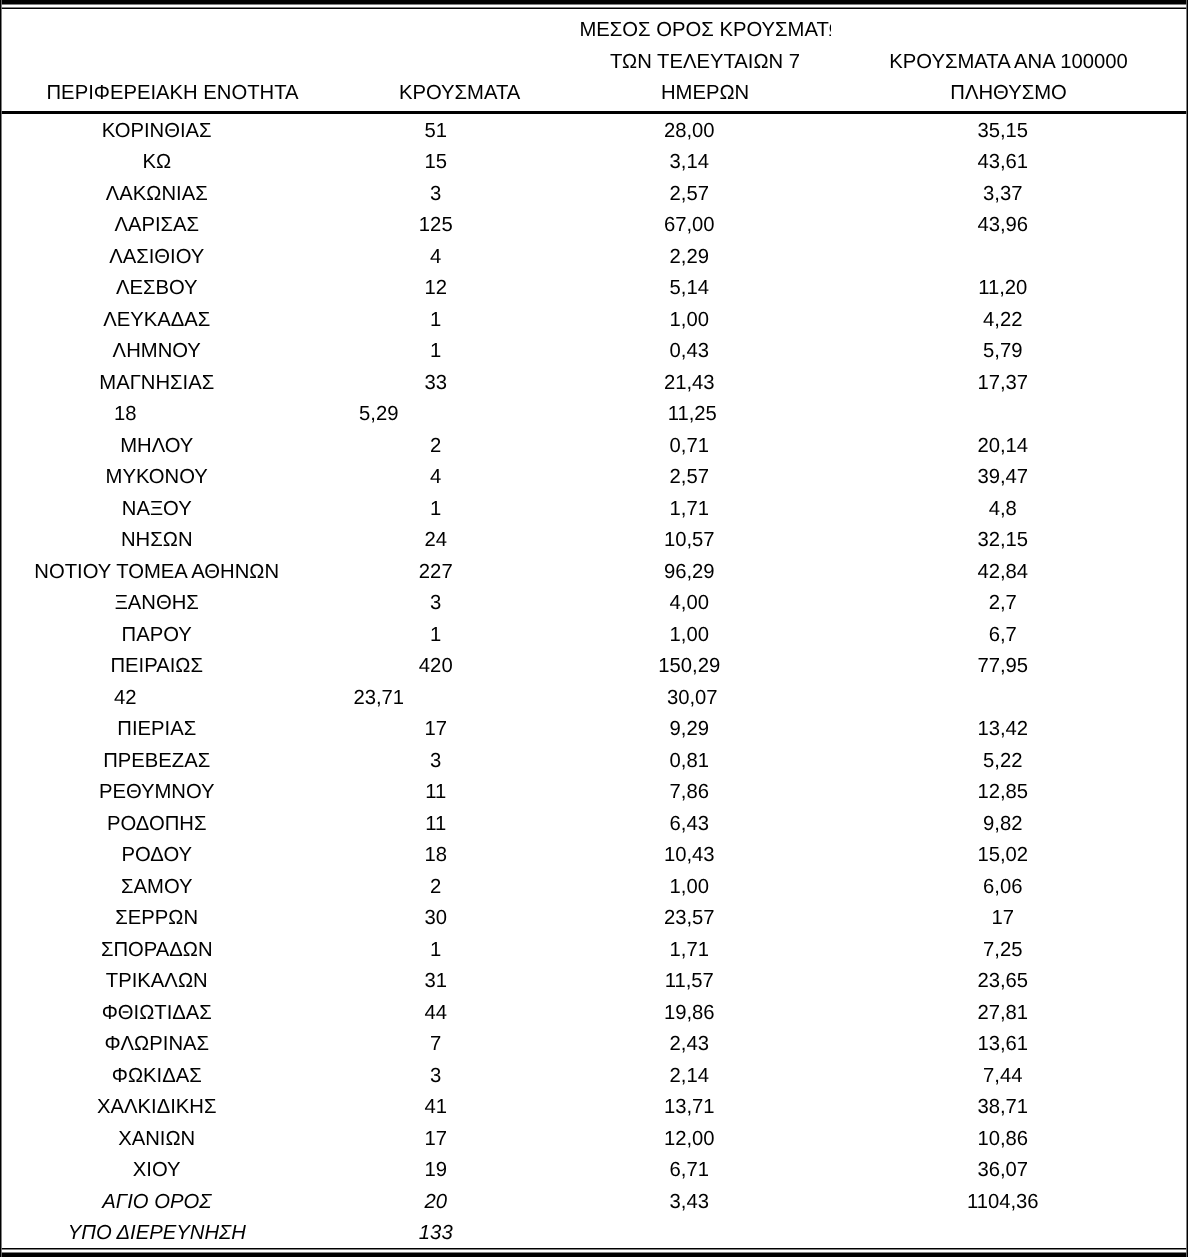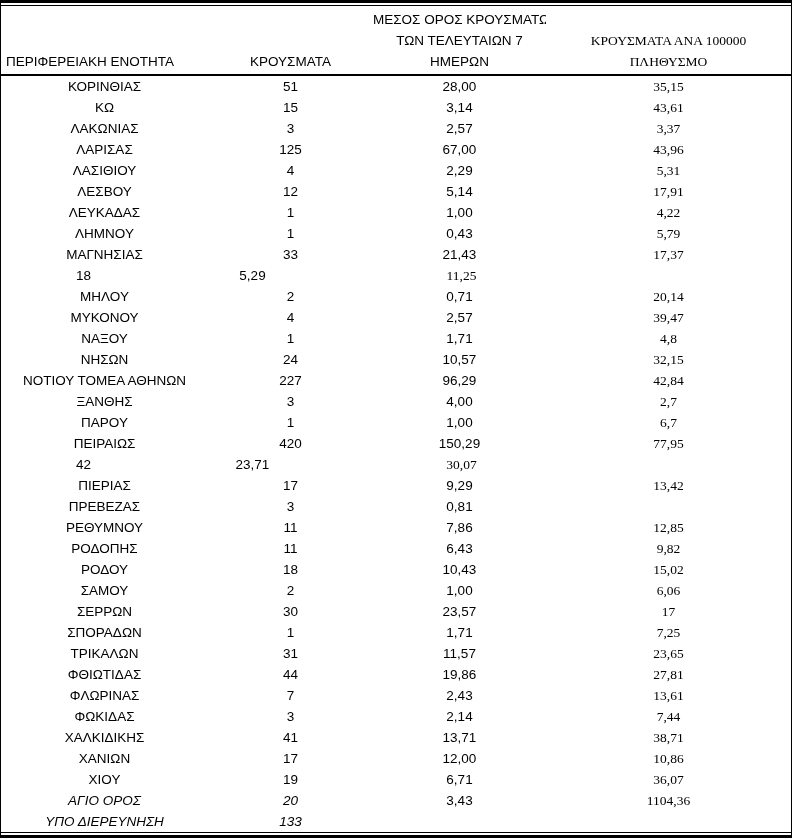--- a/index.html
+++ b/index.html
@@ -37,22 +37,22 @@
 
   .cell {
     box-sizing: border-box;
     text-align: center;
     overflow: hidden;
     white-space: nowrap;
   }
   .c1 { width: 207px; }
   .c2 { width: 165px; }
   .c3 { width: 173px; }
-  .c4 { width: 245px; font-family: Liberation Serif, serif; }
-  .h-left { text-align: left; padding-left: 5px; }
+  .c4 { width: 245px; }
+  .h-left { text-align: left; padding-left: 5px; margin-left: 25px; }
 
   .row {
     display: flex;
     height: 21px;
     line-height: 21px;
   }
   .italic { font-style: italic; }
 </style>
 </head>
 <body>
@@ -104,27 +104,26 @@
       <div class="row">
         <div class="cell c1">ΛΑΡΙΣΑΣ</div>
         <div class="cell c2">125</div>
         <div class="cell c3">67,00</div>
         <div class="cell c4">43,96</div>
       </div>
       <div class="row">
         <div class="cell c1">ΛΑΣΙΘΙΟΥ</div>
         <div class="cell c2">4</div>
         <div class="cell c3">2,29</div>
-        <div class="cell c4">5,31</div>
       </div>
       <div class="row">
         <div class="cell c1">ΛΕΣΒΟΥ</div>
         <div class="cell c2">12</div>
         <div class="cell c3">5,14</div>
-        <div class="cell c4">17,91</div>
+        <div class="cell c4">11,20</div>
       </div>
       <div class="row">
         <div class="cell c1">ΛΕΥΚΑΔΑΣ</div>
         <div class="cell c2">1</div>
         <div class="cell c3">1,00</div>
         <div class="cell c4">4,22</div>
       </div>
       <div class="row">
         <div class="cell c1">ΛΗΜΝΟΥ</div>
         <div class="cell c2">1</div>
@@ -198,20 +197,21 @@
       <div class="row">
         <div class="cell c1">ΠΙΕΡΙΑΣ</div>
         <div class="cell c2">17</div>
         <div class="cell c3">9,29</div>
         <div class="cell c4">13,42</div>
       </div>
       <div class="row">
         <div class="cell c1">ΠΡΕΒΕΖΑΣ</div>
         <div class="cell c2">3</div>
         <div class="cell c3">0,81</div>
+        <div class="cell c4">5,22</div>
       </div>
       <div class="row">
         <div class="cell c1">ΡΕΘΥΜΝΟΥ</div>
         <div class="cell c2">11</div>
         <div class="cell c3">7,86</div>
         <div class="cell c4">12,85</div>
       </div>
       <div class="row">
         <div class="cell c1">ΡΟΔΟΠΗΣ</div>
         <div class="cell c2">11</div>

